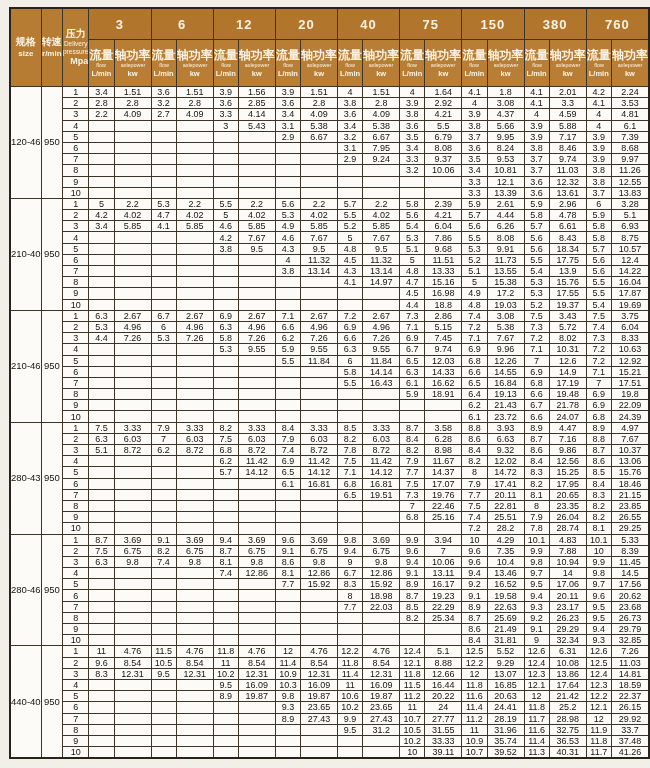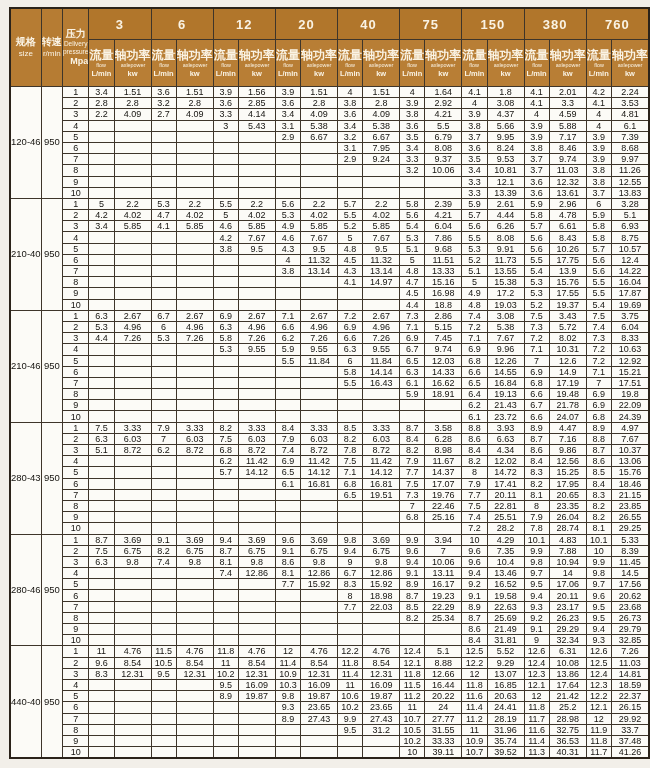--- a/index.html
+++ b/index.html
@@ -36,21 +36,21 @@
     height:30px;
     font-size:13px;
     background:#b1762b;
     letter-spacing:1px;
   }
   thead th.corner{
     background:#b67c33;
     font-size:9px;line-height:1.25;
   }
   thead th.corner .zh{display:block;font-size:10px;}
-  thead th.corner .en{display:block;font-size:8px;font-weight:normal;}
+  thead th.corner .en{display:block;font-size:8px;font-weight:bold;}
   thead th.pcorner .zh{display:block;font-size:10px;}
   thead th.pcorner .en{display:block;font-size:6.5px;font-weight:normal;}
   thead th.pcorner .unit{display:block;font-size:9px;text-align:right;}
   thead tr.sub th{
     height:46px;
     font-size:7px;line-height:1.2;
     background:#b87e35;
   }
   thead tr.sub .zh{display:block;font-size:12px;}
   thead tr.sub .en{display:block;font-size:6px;font-weight:normal;transform:scale(.9);}
@@ -521,21 +521,21 @@
           <td class="pw">9.5</td>
           <td class="fl">4.3</td>
           <td class="pw">9.5</td>
           <td class="fl">4.8</td>
           <td class="pw">9.5</td>
           <td class="fl">5.1</td>
           <td class="pw">9.68</td>
           <td class="fl">5.3</td>
           <td class="pw">9.91</td>
           <td class="fl">5.6</td>
-          <td class="pw">10.26</td>
+          <td class="pw">18.34</td>
           <td class="fl">5.7</td>
           <td class="pw">10.57</td>
         </tr>
         <tr>
           <td class="rownum">6</td>
           <td class="fl"></td>
           <td class="pw"></td>
           <td class="fl"></td>
           <td class="pw"></td>
           <td class="fl"></td>
@@ -901,21 +901,21 @@
           <td class="pw">8.72</td>
           <td class="fl">6.8</td>
           <td class="pw">8.72</td>
           <td class="fl">7.4</td>
           <td class="pw">8.72</td>
           <td class="fl">7.8</td>
           <td class="pw">8.72</td>
           <td class="fl">8.2</td>
           <td class="pw">8.98</td>
           <td class="fl">8.4</td>
-          <td class="pw">4.34</td>
+          <td class="pw">9.32</td>
           <td class="fl">8.6</td>
           <td class="pw">9.86</td>
           <td class="fl">8.7</td>
           <td class="pw">10.37</td>
         </tr>
         <tr>
           <td class="rownum">4</td>
           <td class="fl"></td>
           <td class="pw"></td>
           <td class="fl"></td>

